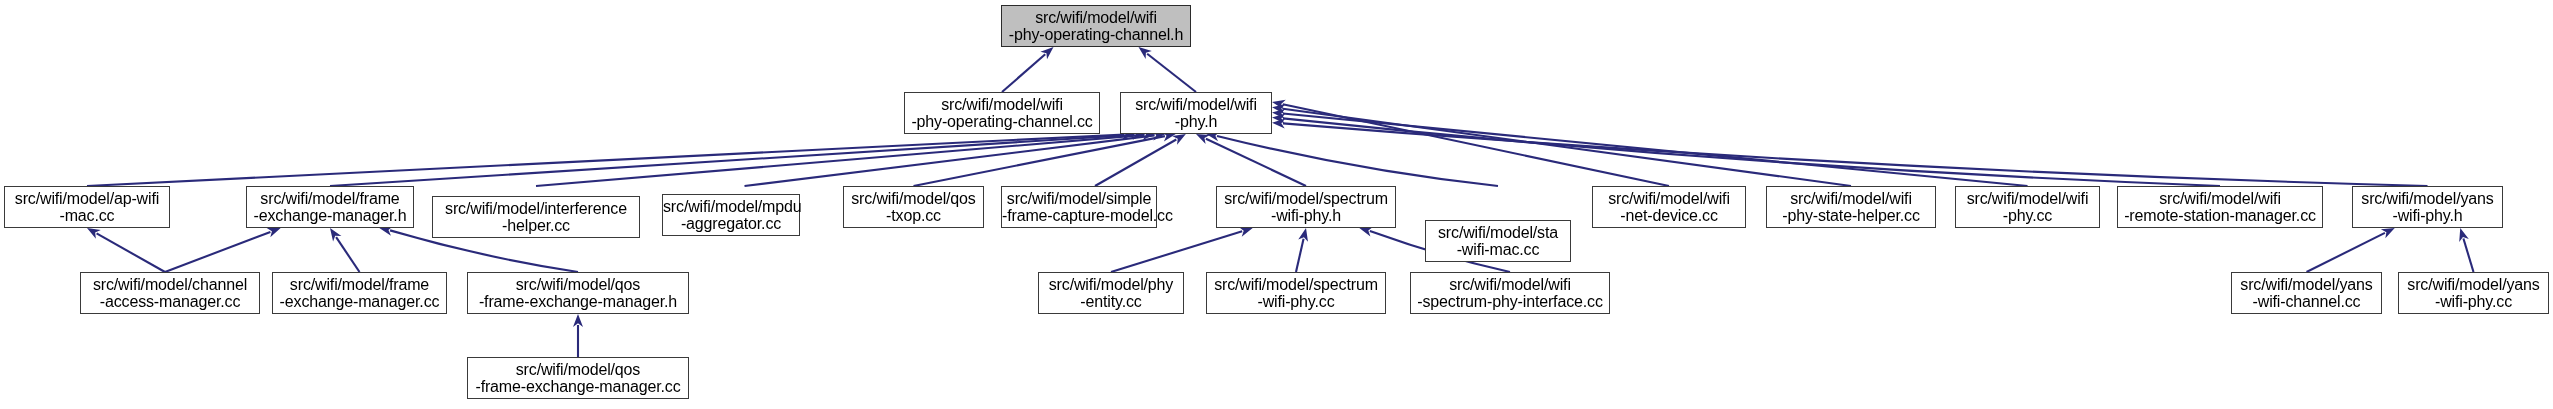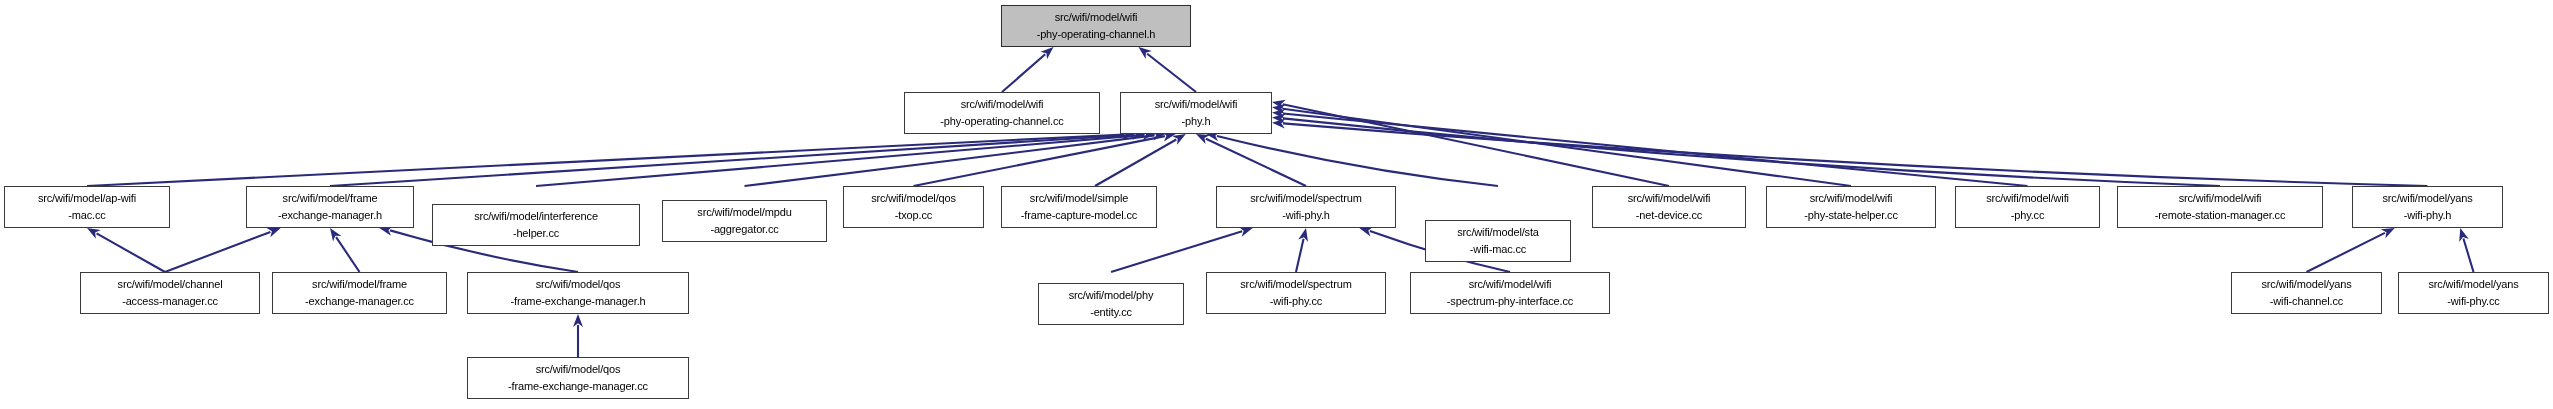--- a/index.html
+++ b/index.html
@@ -34,21 +34,21 @@
   .edge-head {
     fill: #2a2a7a;
     stroke: none;
   }
   .node {
     position: absolute;
     box-sizing: border-box;
     border: 1.6px solid #3a3a3a;
     background: #ffffff;
     color: #000000;
-    font-size: 11px;
+    font-size: 16px;
     line-height: 17.5px;
     text-align: center;
     display: flex;
     flex-direction: column;
     align-items: center;
     justify-content: center;
     white-space: pre;
     letter-spacing: -0.15px;
   }
   .node.root-node {
@@ -114,33 +114,33 @@
       <path d="M 2473.5 272 L 2463.421805830646 238.5327891734659" class="edge-line"></path>
       <polygon points="2460.25,228 2459.21086635737,241.88957167348056 2462.948918415895,236.96244606033096 2468.7861292423386,239.0061118274388" class="edge-head"></polygon>
       <path d="M 578 357 L 578 325" class="edge-line"></path>
       <polygon points="578,314 573,327 578,323.36 583,327" class="edge-head"></polygon>
     </svg>
 <div class="node root-node" style="left: 1001px; top: 5px; width: 190px; height: 42px;"><span class="node-label">src/wifi/model/wifi</span><span class="node-label">-phy-operating-channel.h</span></div>
     <div class="node" style="left: 904px; top: 92px; width: 196px; height: 42px;"><span class="node-label">src/wifi/model/wifi</span><span class="node-label">-phy-operating-channel.cc</span></div>
     <div class="node" style="left: 1120px; top: 92px; width: 152px; height: 42px;"><span class="node-label">src/wifi/model/wifi</span><span class="node-label">-phy.h</span></div>
     <div class="node" style="left: 4px; top: 186px; width: 166px; height: 42px; justify-content: center;"><span class="node-label">src/wifi/model/ap-wifi</span><span class="node-label">-mac.cc</span></div>
     <div class="node" style="left: 246px; top: 186px; width: 168px; height: 42px;"><span class="node-label">src/wifi/model/frame</span><span class="node-label">-exchange-manager.h</span></div>
-    <div class="node" style="left: 432px; top: 204px; width: 208px; height: 42px;"><span class="node-label">src/wifi/model/interference</span><span class="node-label">-helper.cc</span></div>
-    <div class="node" style="left: 662px; top: 200px; width: 165px; height: 42px;"><span class="node-label">src/wifi/model/mpdu</span><span class="node-label">-aggregator.cc</span></div>
+    <div class="node" style="left: 432px; top: 196px; width: 208px; height: 42px;"><span class="node-label">src/wifi/model/interference</span><span class="node-label">-helper.cc</span></div>
+    <div class="node" style="left: 662px; top: 194px; width: 138px; height: 42px;"><span class="node-label">src/wifi/model/mpdu</span><span class="node-label">-aggregator.cc</span></div>
     <div class="node" style="left: 843px; top: 186px; width: 141px; height: 42px;"><span class="node-label">src/wifi/model/qos</span><span class="node-label">-txop.cc</span></div>
     <div class="node" style="left: 1001px; top: 186px; width: 156px; height: 42px;"><span class="node-label">src/wifi/model/simple</span><span class="node-label">-frame-capture-model.cc</span></div>
     <div class="node" style="left: 1216px; top: 186px; width: 180px; height: 42px;"><span class="node-label">src/wifi/model/spectrum</span><span class="node-label">-wifi-phy.h</span></div>
     <div class="node" style="left: 1425px; top: 186px; width: 146px; height: 42px; margin-top: 34px;"><span class="node-label">src/wifi/model/sta</span><span class="node-label">-wifi-mac.cc</span></div>
     <div class="node" style="left: 1592px; top: 186px; width: 154px; height: 42px;"><span class="node-label">src/wifi/model/wifi</span><span class="node-label">-net-device.cc</span></div>
     <div class="node" style="left: 1766px; top: 186px; width: 170px; height: 42px;"><span class="node-label">src/wifi/model/wifi</span><span class="node-label">-phy-state-helper.cc</span></div>
     <div class="node" style="left: 1955px; top: 186px; width: 145px; height: 42px;"><span class="node-label">src/wifi/model/wifi</span><span class="node-label">-phy.cc</span></div>
     <div class="node" style="left: 2117px; top: 186px; width: 206px; height: 42px;"><span class="node-label">src/wifi/model/wifi</span><span class="node-label">-remote-station-manager.cc</span></div>
     <div class="node" style="left: 2352px; top: 186px; width: 151px; height: 42px;"><span class="node-label">src/wifi/model/yans</span><span class="node-label">-wifi-phy.h</span></div>
     <div class="node" style="left: 80px; top: 272px; width: 180px; height: 42px;"><span class="node-label">src/wifi/model/channel</span><span class="node-label">-access-manager.cc</span></div>
     <div class="node" style="left: 272px; top: 272px; width: 175px; height: 42px;"><span class="node-label">src/wifi/model/frame</span><span class="node-label">-exchange-manager.cc</span></div>
     <div class="node" style="left: 467px; top: 272px; width: 222px; height: 42px;"><span class="node-label">src/wifi/model/qos</span><span class="node-label">-frame-exchange-manager.h</span></div>
-    <div class="node" style="left: 1038px; top: 272px; width: 146px; height: 42px; margin-top: 11px;"><span class="node-label">src/wifi/model/phy</span><span class="node-label">-entity.cc</span></div>
+    <div class="node" style="left: 1038px; top: 272px; width: 146px; height: 42px;"><span class="node-label">src/wifi/model/phy</span><span class="node-label">-entity.cc</span></div>
     <div class="node" style="left: 1206px; top: 272px; width: 180px; height: 42px;"><span class="node-label">src/wifi/model/spectrum</span><span class="node-label">-wifi-phy.cc</span></div>
     <div class="node" style="left: 1410px; top: 272px; width: 200px; height: 42px;"><span class="node-label">src/wifi/model/wifi</span><span class="node-label">-spectrum-phy-interface.cc</span></div>
     <div class="node" style="left: 2231px; top: 272px; width: 151px; height: 42px;"><span class="node-label">src/wifi/model/yans</span><span class="node-label">-wifi-channel.cc</span></div>
     <div class="node" style="left: 2398px; top: 272px; width: 151px; height: 42px;"><span class="node-label">src/wifi/model/yans</span><span class="node-label">-wifi-phy.cc</span></div>
     <div class="node" style="left: 467px; top: 357px; width: 222px; height: 42px;"><span class="node-label">src/wifi/model/qos</span><span class="node-label">-frame-exchange-manager.cc</span></div>
   </div>
 
 </body></html>

